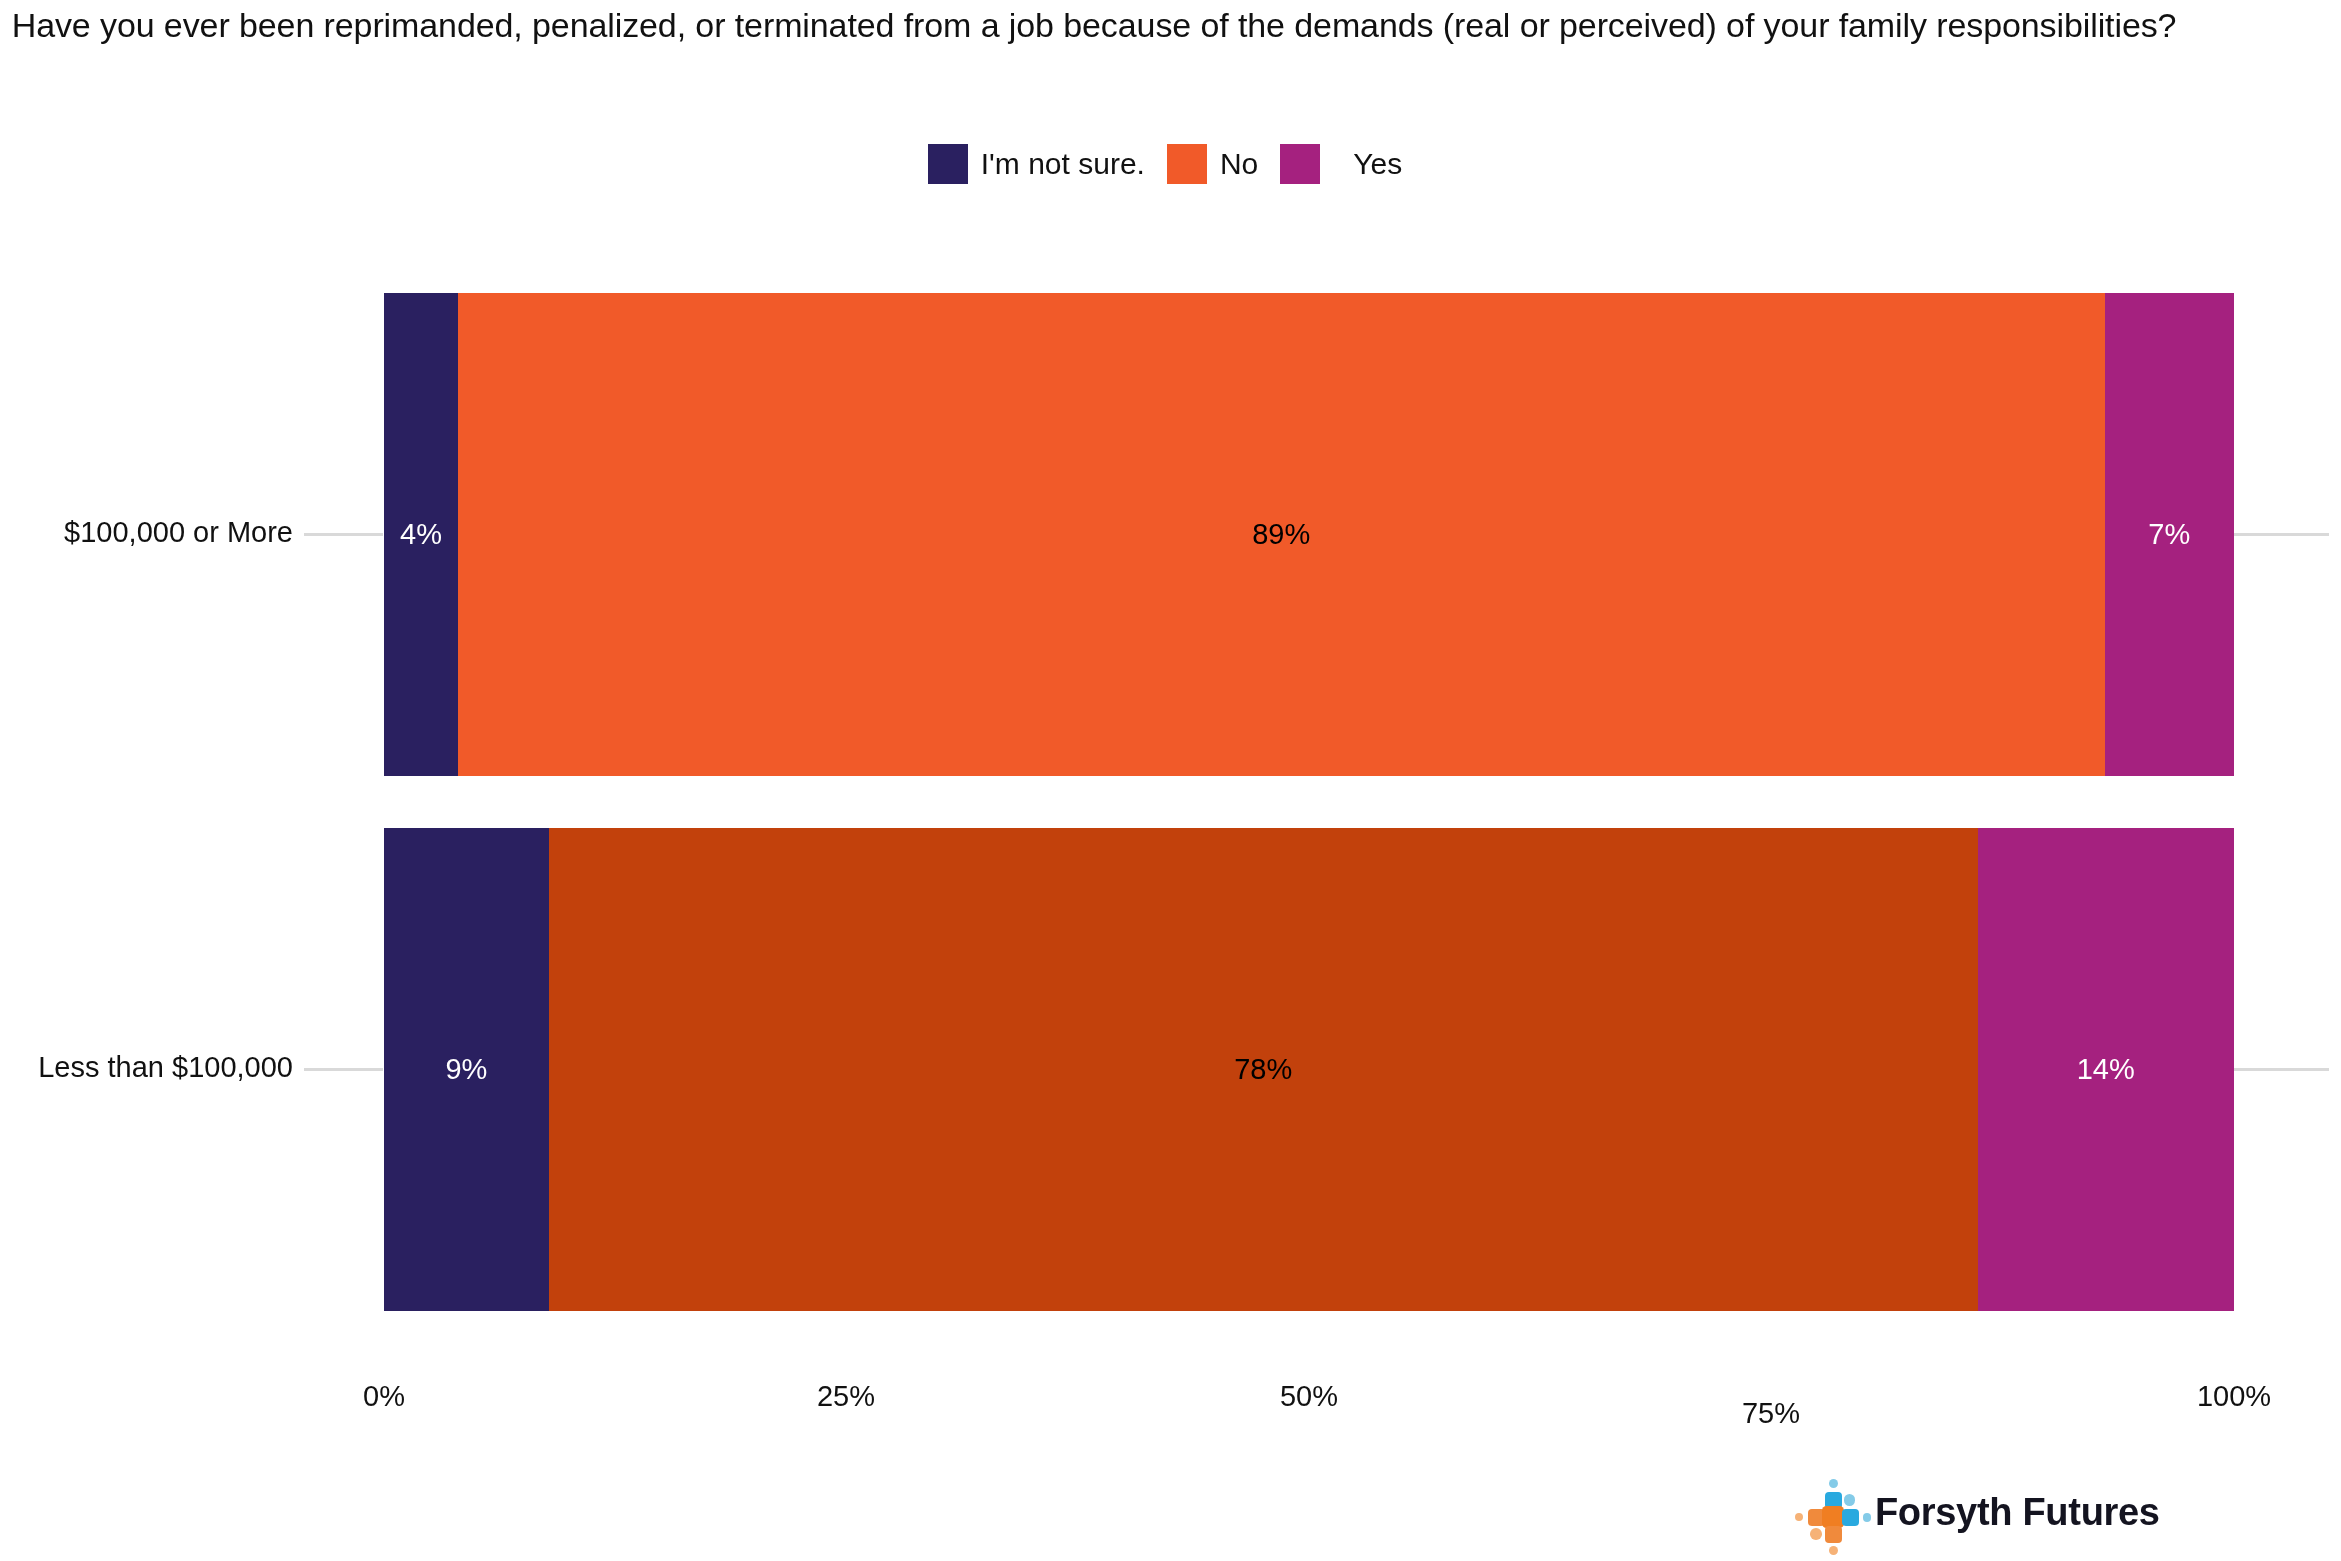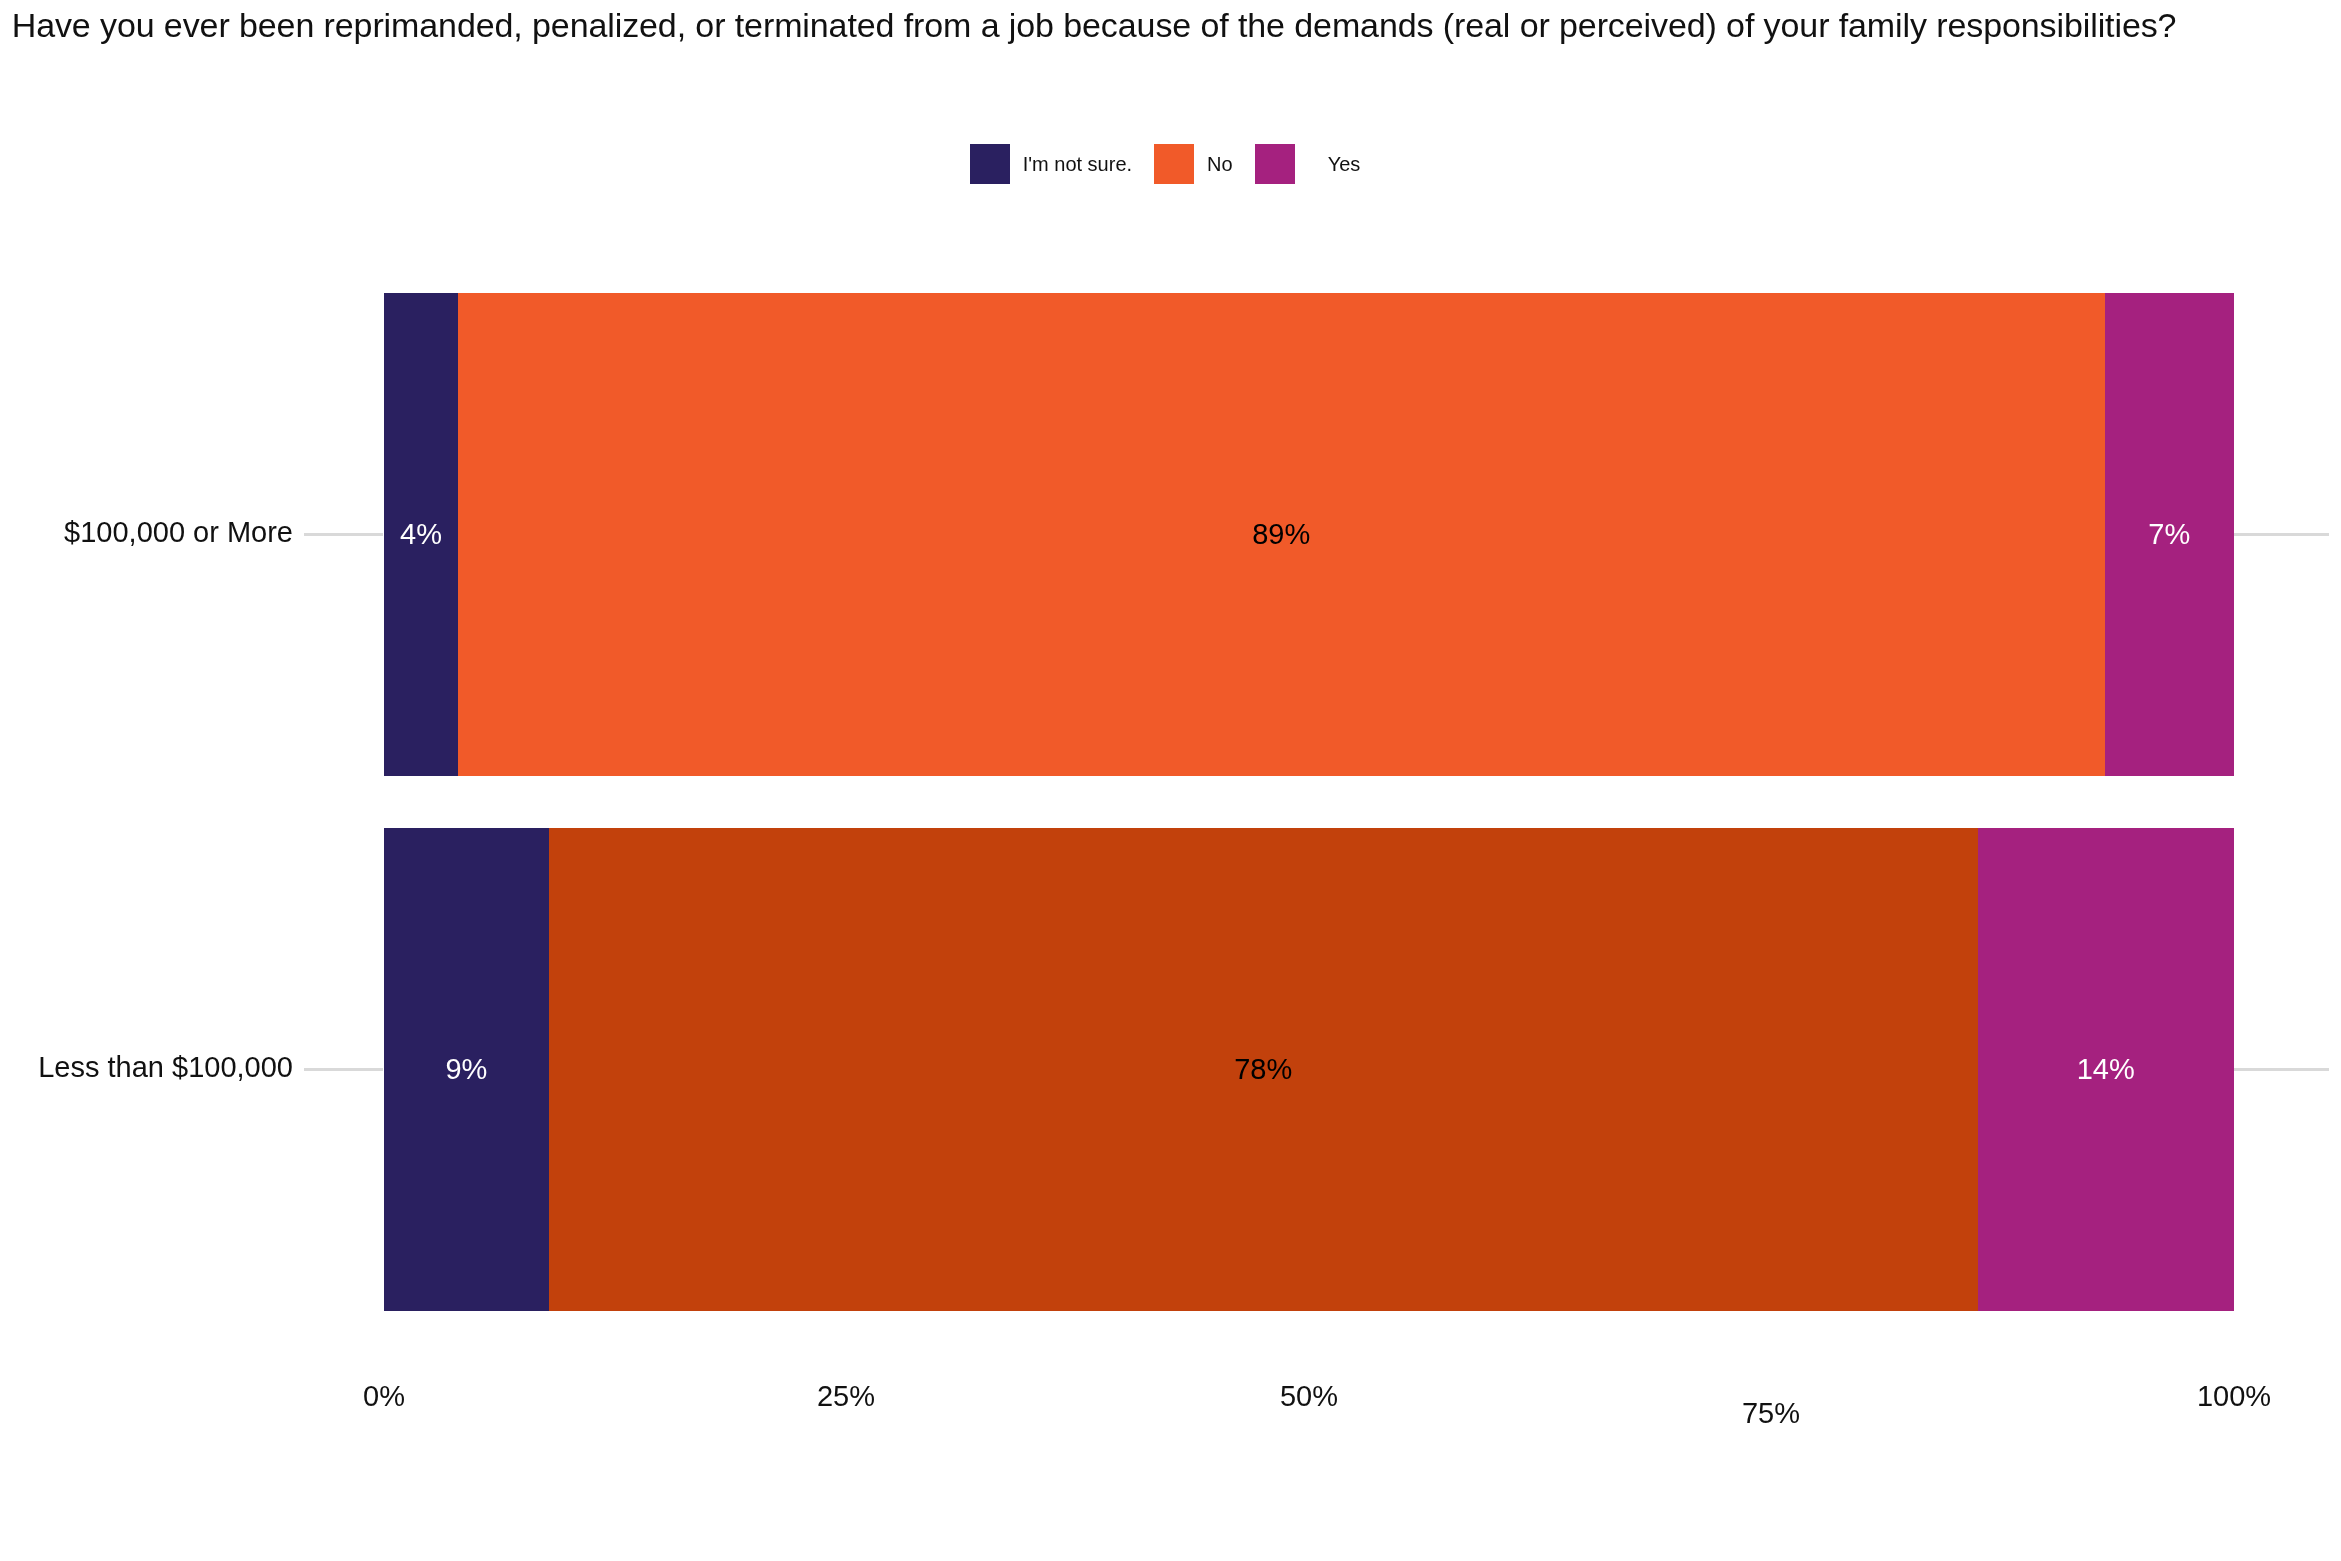--- a/index.html
+++ b/index.html
@@ -45,21 +45,21 @@
     margin-right: 22px;
   }
   .legend-item:last-child { margin-right: 12px; gap: 20px; }
   .legend-swatch {
     width: 40px; height: 40px;
     display: inline-block;
     flex: 0 0 auto;
   }
   .legend-label {
     margin-left: 13px;
-    font-size: 20px;
+    font-size: 30px;
     color: #111111;
     white-space: nowrap;
   }
 
   
   #plot {
     position: absolute;
     left: 0; top: 0;
     width: 2342px; height: 1561px;
   }
@@ -206,15 +206,31 @@
 
   <div id="xaxis">
       <div class="xtick" style="left: 384px; top: 6.5px;">0%</div>
       <div class="xtick" style="left: 846px; top: 6.5px;">25%</div>
       <div class="xtick" style="left: 1309px; top: 6.5px;">50%</div>
       <div class="xtick" style="left: 1771px; top: 24px;">75%</div>
       <div class="xtick" style="left: 2234px; top: 6.5px;">100%</div>
     </div>
 
 
+  <div id="logo">
+    <div id="logo-mark">
+        <span style="width: 9px; height: 9px; background: rgb(132, 203, 232); left: 42px; top: 7.8px;"></span>
+        <span style="width: 17px; height: 17px; background: rgb(41, 169, 223); left: 38px; top: 21px; border-radius: 3.9px;"></span>
+        <span style="width: 11.7px; height: 11.7px; background: rgb(132, 203, 232); left: 57px; top: 23.4px;"></span>
+        <span style="width: 7.8px; height: 7.8px; background: rgb(246, 178, 119); left: 8.5px; top: 42px;"></span>
+        <span style="width: 17px; height: 17px; background: rgb(240, 138, 60); left: 21px; top: 38px; border-radius: 3.9px;"></span>
+        <span style="width: 22px; height: 22px; background: rgb(240, 126, 34); left: 35px; top: 35px; border-radius: 4.6px;"></span>
+        <span style="width: 17px; height: 17px; background: rgb(41, 169, 223); left: 55px; top: 38px; border-radius: 3.9px;"></span>
+        <span style="width: 8.5px; height: 8.5px; background: rgb(132, 203, 232); left: 76px; top: 42px;"></span>
+        <span style="width: 11.7px; height: 11.7px; background: rgb(246, 178, 119); left: 23.4px; top: 57px;"></span>
+        <span style="width: 17px; height: 17px; background: rgb(240, 138, 60); left: 38px; top: 55px; border-radius: 3.9px;"></span>
+        <span style="width: 9px; height: 9px; background: rgb(246, 178, 119); left: 42px; top: 75px;"></span>
+      </div>
+    <div id="logo-wordmark">Forsyth Futures</div>
+  </div>
 
 </div>
 
 
 </body></html>

